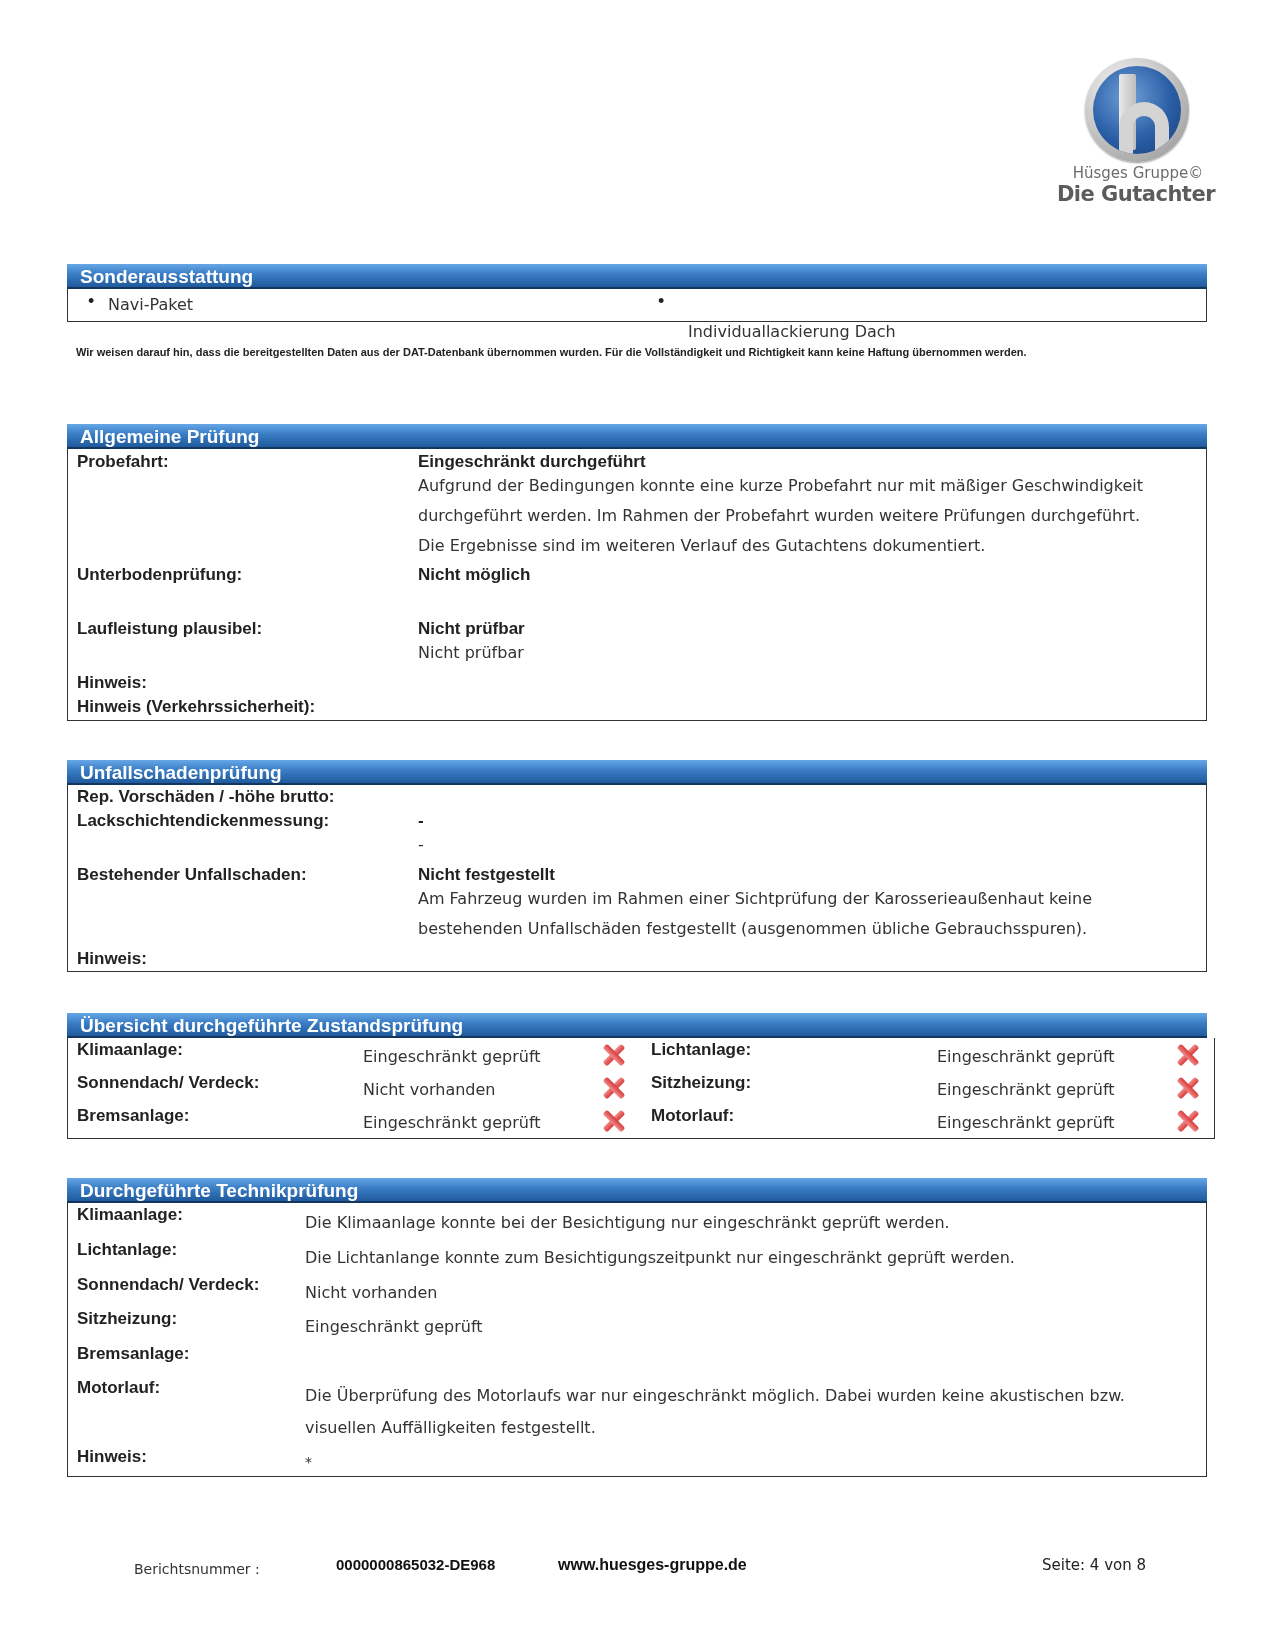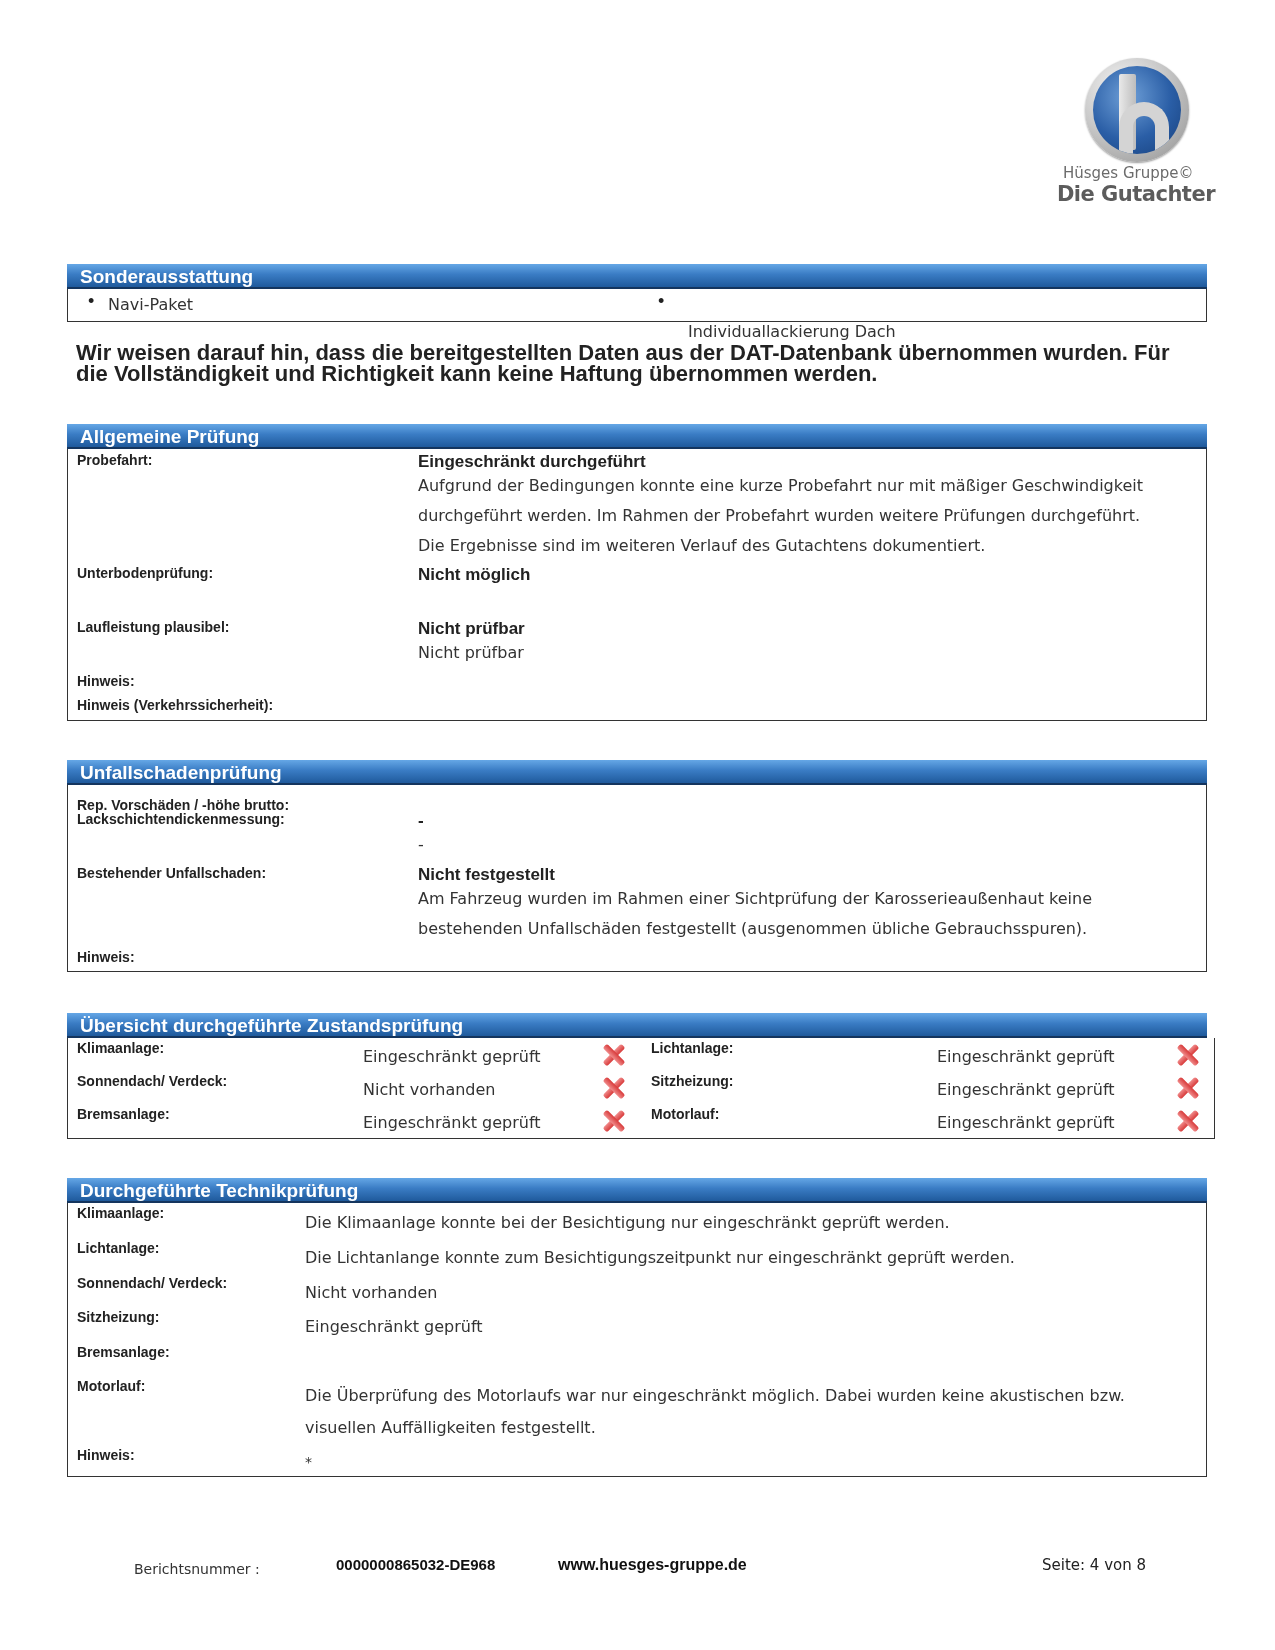--- a/index.html
+++ b/index.html
@@ -6,40 +6,40 @@
   body { width: 1275px; height: 1650px; position: relative; overflow: hidden;
          font-family: "Liberation Sans", sans-serif; color: #222; }
   .logo { position: absolute; left: 1055px; top: 58px; width: 160px; height: 160px; }
   .logo .ring { position: absolute; left: 30px; top: 0; width: 104px; height: 104px; border-radius: 50%;
     background: radial-gradient(circle at 35% 30%, #f4f4f4 0%, #c9c9c9 45%, #8f8f8f 100%);
     box-shadow: 0 1px 2px rgba(0,0,0,0.4); }
   .logo .inner { position: absolute; left: 8px; top: 8px; width: 88px; height: 88px; border-radius: 50%;
     background: radial-gradient(circle at 40% 35%, #6fa0d8 0%, #2a5ea6 55%, #173f7a 100%); overflow: hidden; }
   .logo .h-stem { position: absolute; left: 26px; top: 8px; width: 17px; height: 76px; background: linear-gradient(90deg,#e9e9e9,#bdbdbd); border-radius: 2px; }
   .logo .h-arch { position: absolute; left: 26px; top: 36px; width: 50px; height: 56px; border: 14px solid #d4d4d4; border-bottom: none; border-radius: 28px 28px 0 0; box-sizing: border-box; }
-  .logo .brand1 { position: absolute; left: 8px; top: 106px; width: 150px; text-align: left; font-family: "DejaVu Sans", sans-serif; font-size: 15px; color: #6b6b6b; }
+  .logo .brand1 { position: absolute; left: 8px; top: 106px; width: 150px; text-align: center; font-family: "DejaVu Sans", sans-serif; font-size: 15px; color: #6b6b6b; }
   .logo .brand2 { position: absolute; left: 0; top: 124px; width: 160px; text-align: right; font-family: "DejaVu Sans", sans-serif; font-size: 21px; font-weight: bold; color: #5c5c5c; letter-spacing: -0.5px; }
 
   .section { position: absolute; left: 67px; width: 1140px; }
   .sec-head { height: 25px; background: linear-gradient(180deg, #65a7e6 0%, #3a7cc4 45%, #1f5a9c 100%);
     border-bottom: 2px solid #14355e; color: #fff; font-weight: bold; font-size: 19px; line-height: 25px; padding-left: 13px; box-sizing: border-box; }
   .sec-body { border: 1px solid #333; border-top: none; box-sizing: border-box; position: relative; }
 
-  .label { font-weight: bold; font-size: 14px; color: #222; }
+  .label { font-weight: bold; font-size: 17px; color: #222; }
   .val-bold { font-weight: bold; font-size: 17px; color: #222; }
   .val { font-family: "DejaVu Sans", sans-serif; font-size: 16px; color: #333; line-height: 30px; }
   .abs { position: absolute; white-space: nowrap; }
 
   .xicon { position: absolute; width: 24px; height: 24px; }
   .xicon::before, .xicon::after { content: ""; position: absolute; left: 10px; top: -1px; width: 6px; height: 26px;
     background: linear-gradient(90deg,#f08b8b,#d83a3a); border-radius: 2px; }
   .xicon::before { transform: rotate(45deg); }
   .xicon::after { transform: rotate(-45deg); }
 
-  .notice { position: absolute; left: 76px; top: 342px; width: 1130px; font-weight: bold; font-size: 22px; line-height: 21px; color: #222; }
+  .notice { position: absolute; left: 76px; top: 342px; width: 1130px; font-weight: bold; font-size: 11px; line-height: 21px; color: #222; }
 
   .footer { position: absolute; top: 1556px; }
 </style>
 </head>
 <body>
 
 <div class="logo">
   <div class="ring">
     <div class="inner">
       <div class="h-stem"></div>
@@ -79,21 +79,21 @@
     <span class="abs val" style="left:350px; top:189px;">Nicht prüfbar</span>
 
     <span class="abs label" style="left:9px; top:224px;">Hinweis:</span>
     <span class="abs label" style="left:9px; top:248px;">Hinweis (Verkehrssicherheit):</span>
   </div>
 </div>
 
 <div class="section" style="top:760px;">
   <div class="sec-head">Unfallschadenprüfung</div>
   <div class="sec-body" style="height:187px;">
-    <span class="abs label" style="left:9px; top:2px;margin-top:10px;">Rep. Vorschäden / -höhe brutto:</span>
+    <span class="abs label" style="left:9px; top:2px;">Rep. Vorschäden / -höhe brutto:</span>
     <span class="abs label" style="left:9px; top:26px;">Lackschichtendickenmessung:</span>
     <span class="abs val-bold" style="left:350px; top:26px;">-</span>
     <span class="abs val" style="left:350px; top:45px;">-</span>
     <span class="abs label" style="left:9px; top:80px;">Bestehender Unfallschaden:</span>
     <span class="abs val-bold" style="left:350px; top:80px;">Nicht festgestellt</span>
     <span class="abs val" style="left:350px; top:99px;">Am Fahrzeug wurden im Rahmen einer Sichtprüfung der Karosserieaußenhaut keine</span>
     <span class="abs val" style="left:350px; top:129px;">bestehenden Unfallschäden festgestellt (ausgenommen übliche Gebrauchsspuren).</span>
     <span class="abs label" style="left:9px; top:164px;">Hinweis:</span>
   </div>
 </div>

